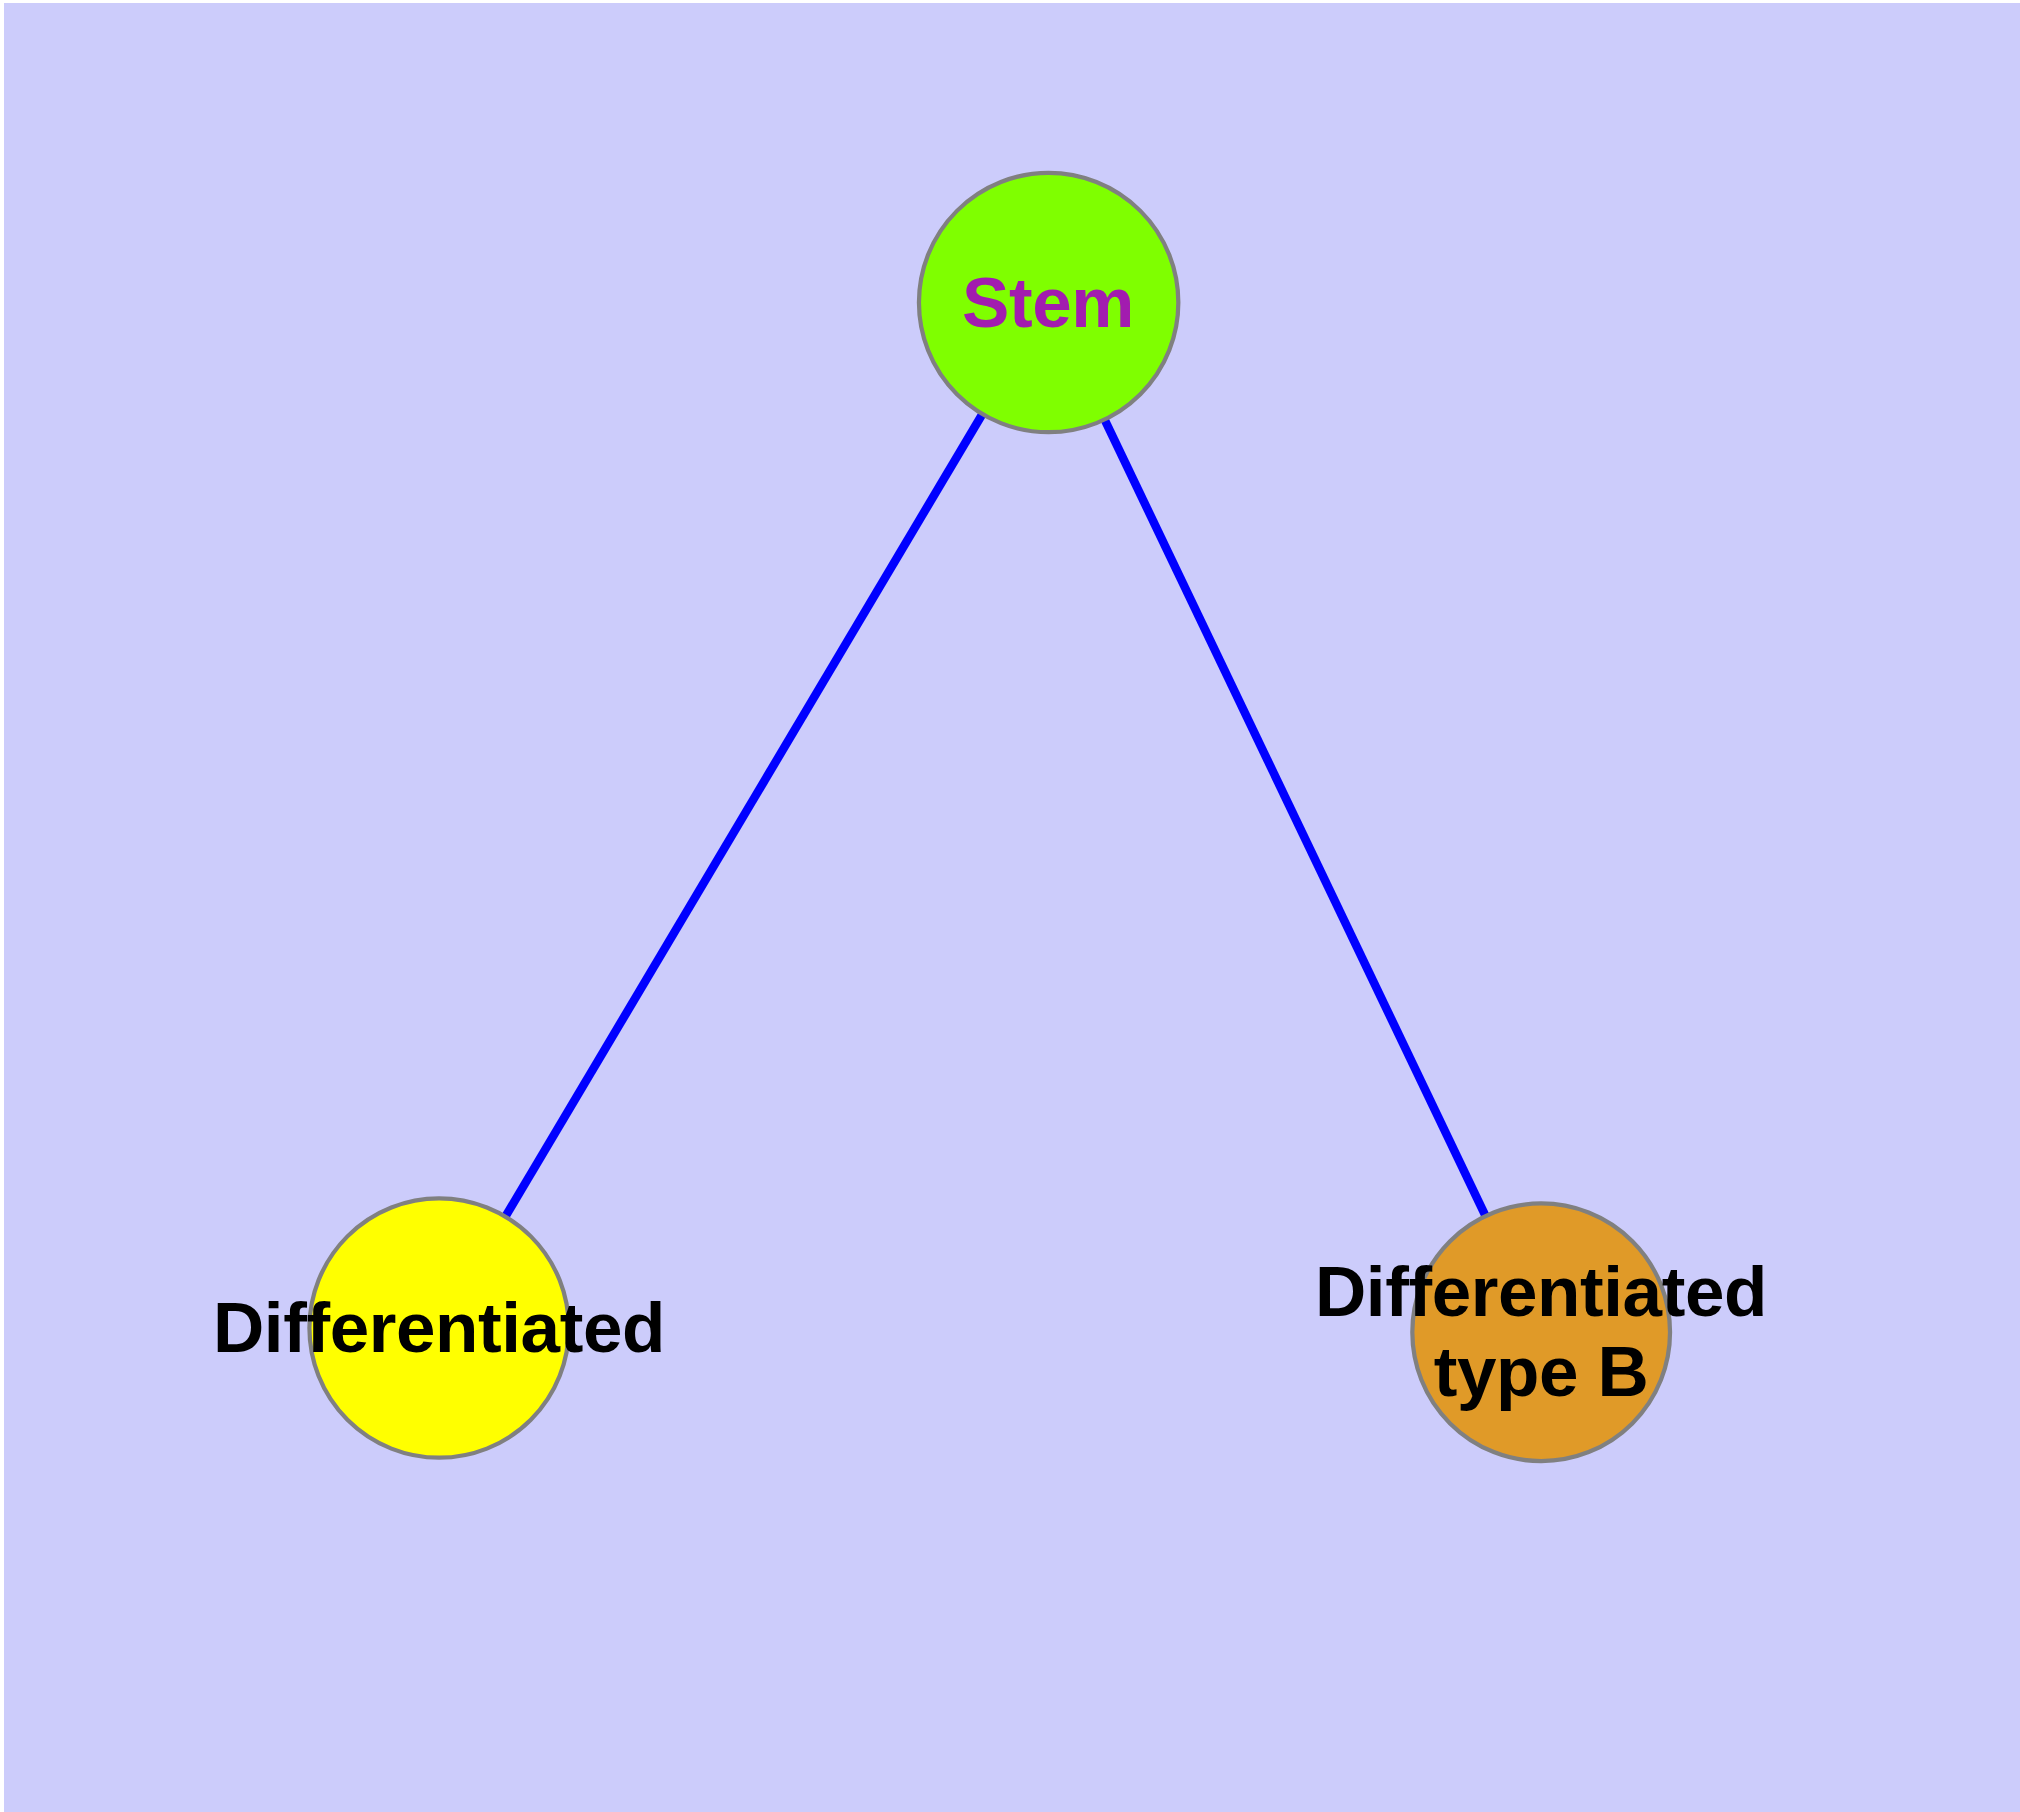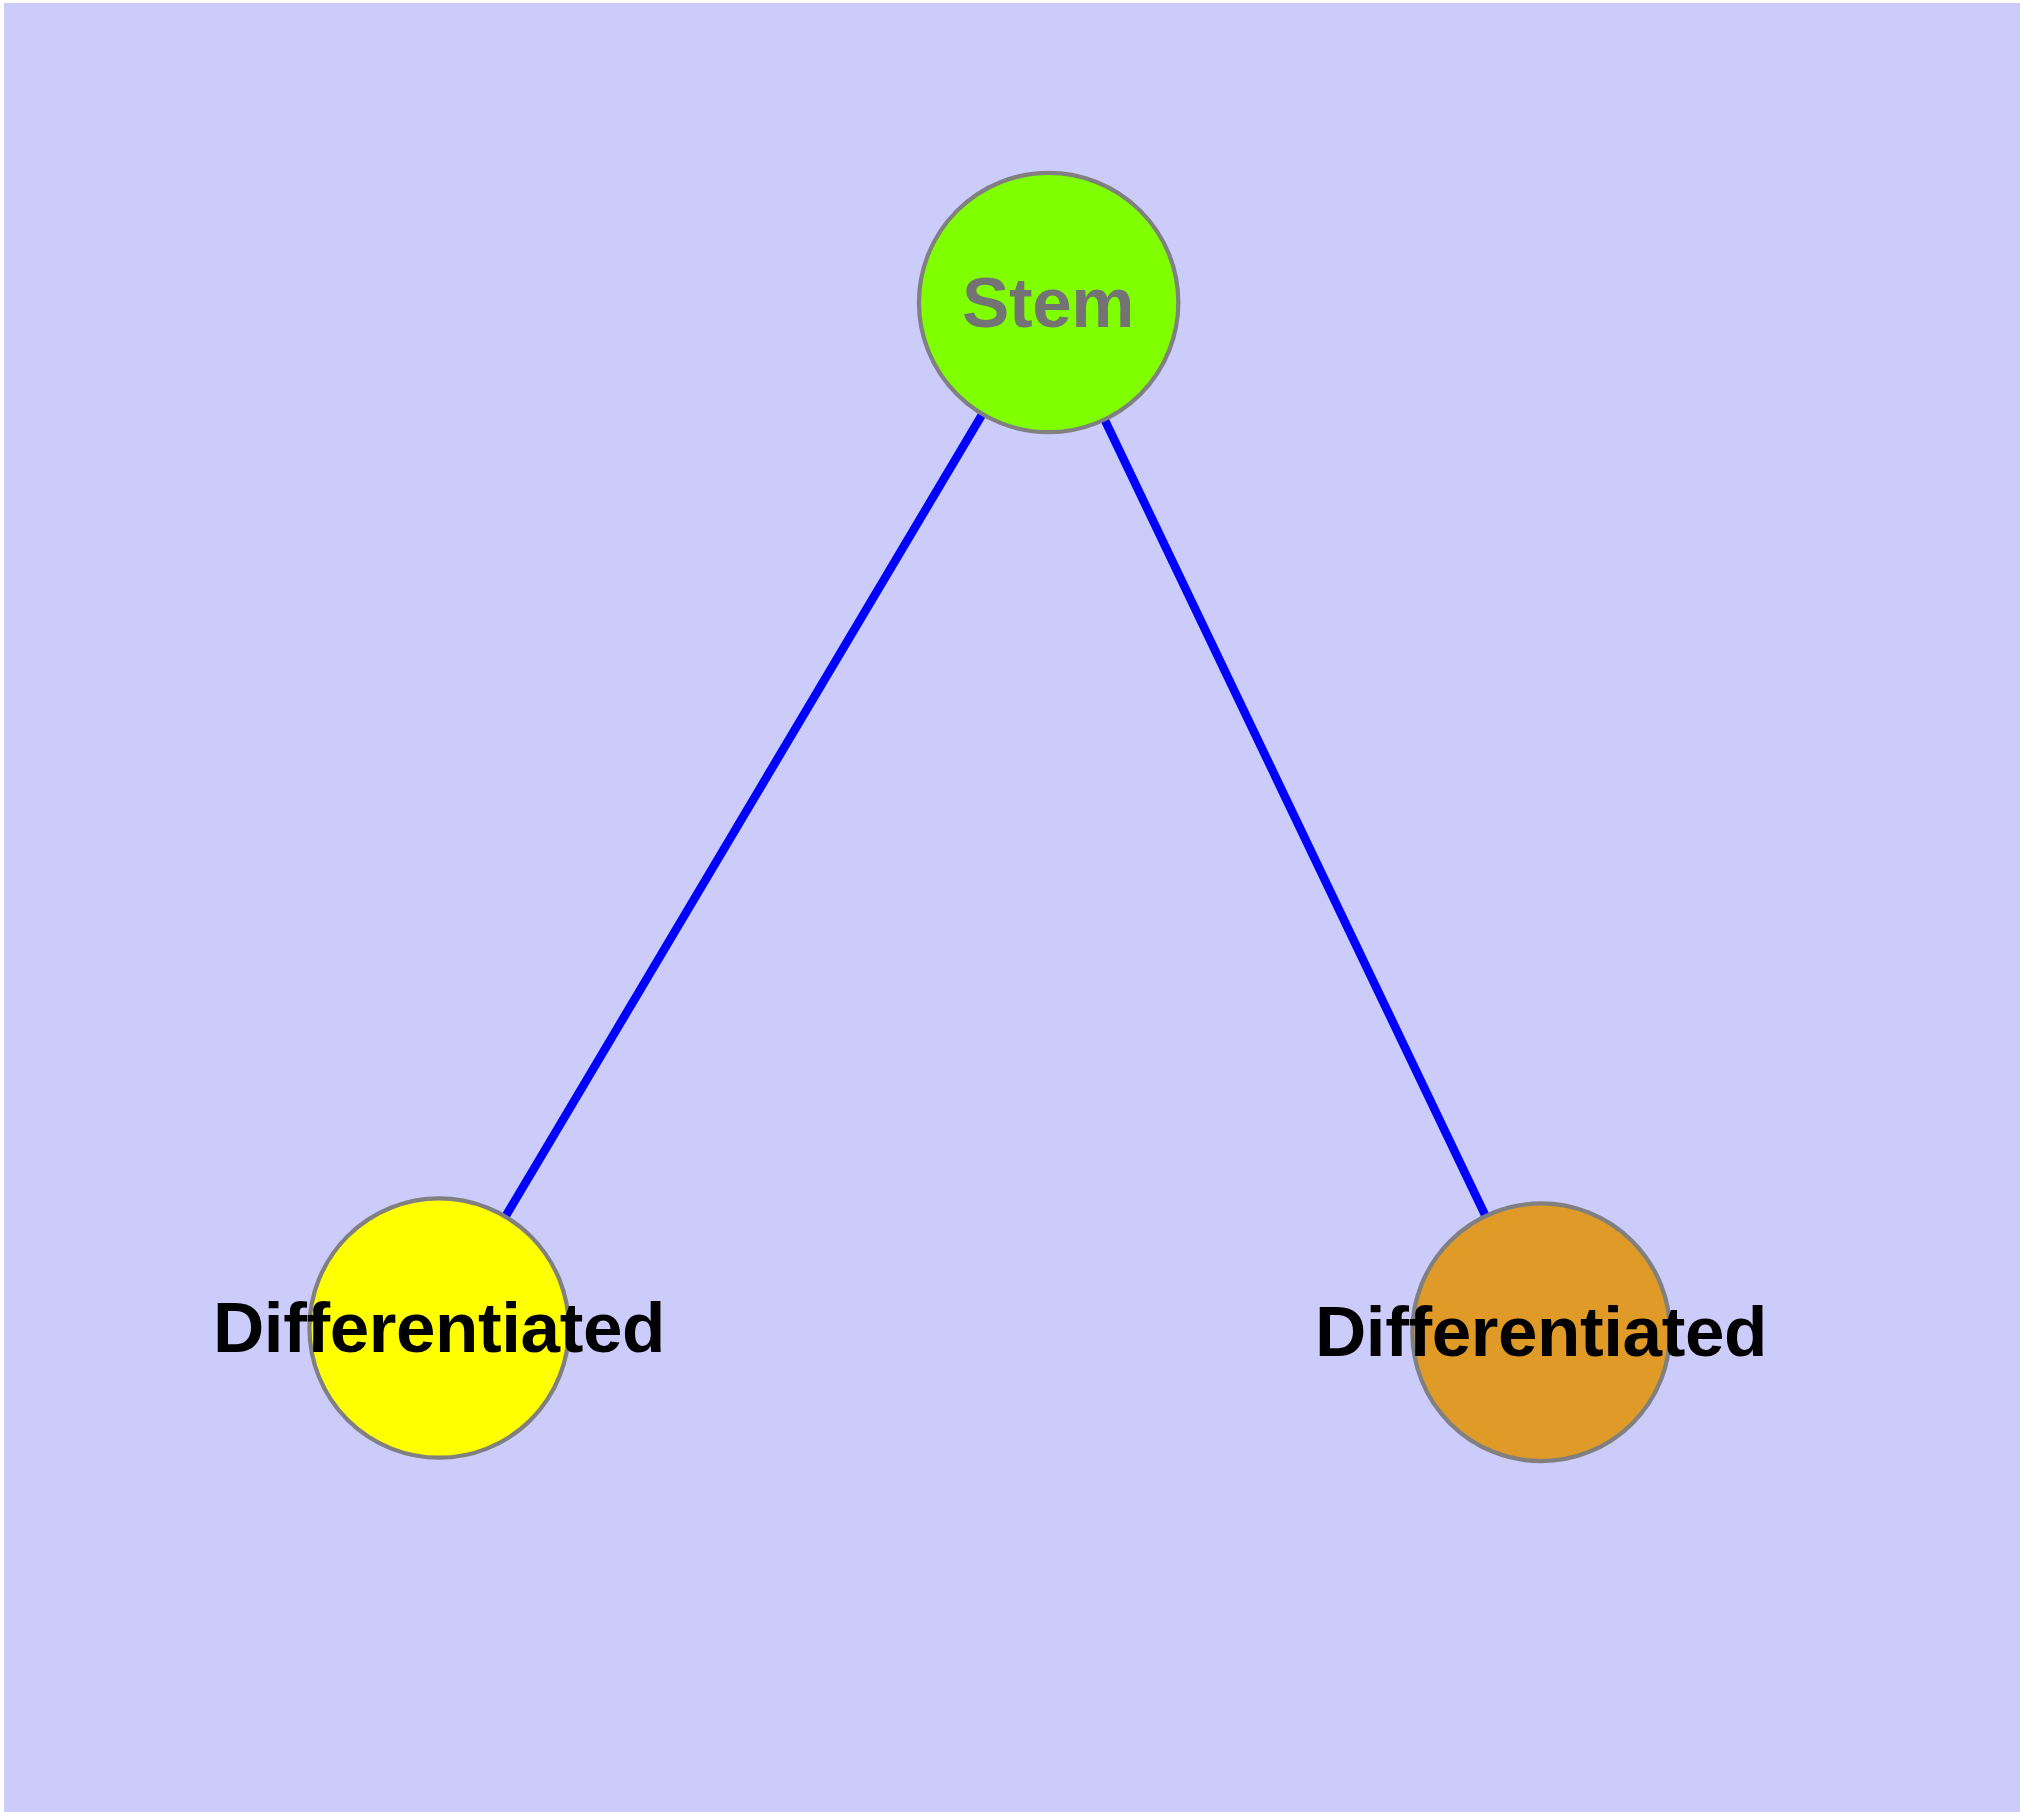--- a/index.html
+++ b/index.html
@@ -72,24 +72,25 @@
         <line class="edge-line" x1="1237" y1="357" x2="1818" y2="1572" stroke="#0000ff" stroke-width="10"></line>
       </g>
     <g id="nodes-layer">
         <circle class="node-circle" cx="1237" cy="357" r="153" fill="#7fff00" stroke="#808080" stroke-width="5"></circle>
         <circle class="node-circle" cx="518" cy="1567" r="153" fill="#ffff00" stroke="#808080" stroke-width="5"></circle>
         <circle class="node-circle" cx="1818" cy="1572" r="152" fill="#e09a28" stroke="#808080" stroke-width="5"></circle>
       </g>
   </svg>
 
   <div id="labels-layer">
-      <div class="node-label big" style="left: 1048px; top: 303px; font-size: 71px; color: #737373;">
+      <div class="node-label big" style="left: 1048px; top: 303px; font-size: 71px; color: #a21caf;">
         <div>Stem</div>
       </div>
       <div class="node-label two-line" style="left: 439px; top: 1328px; font-size: 71px; color: rgb(0, 0, 0);">
         <div>Differentiated</div>
       </div>
       <div class="node-label two-line" style="left: 1541px; top: 1332px; font-size: 71px; color: rgb(0, 0, 0);">
         <div>Differentiated</div>
+        <div>type B</div>
       </div>
     </div>
 </div>
 
 
 </body></html>

